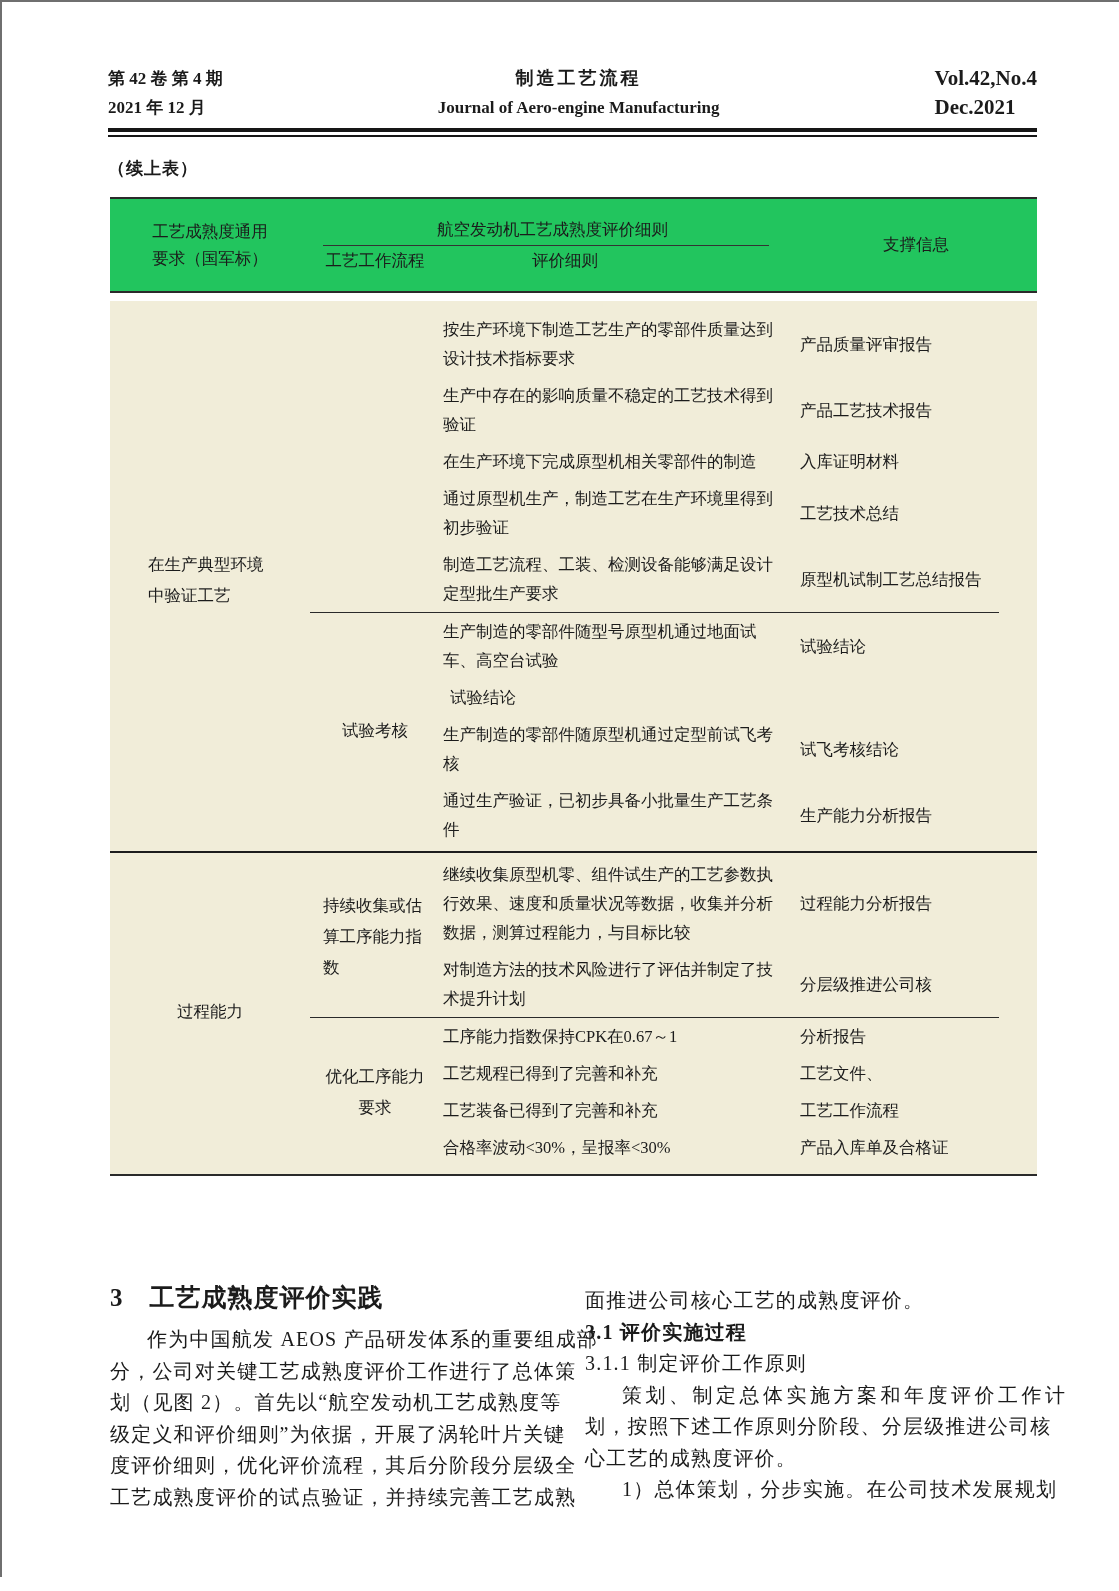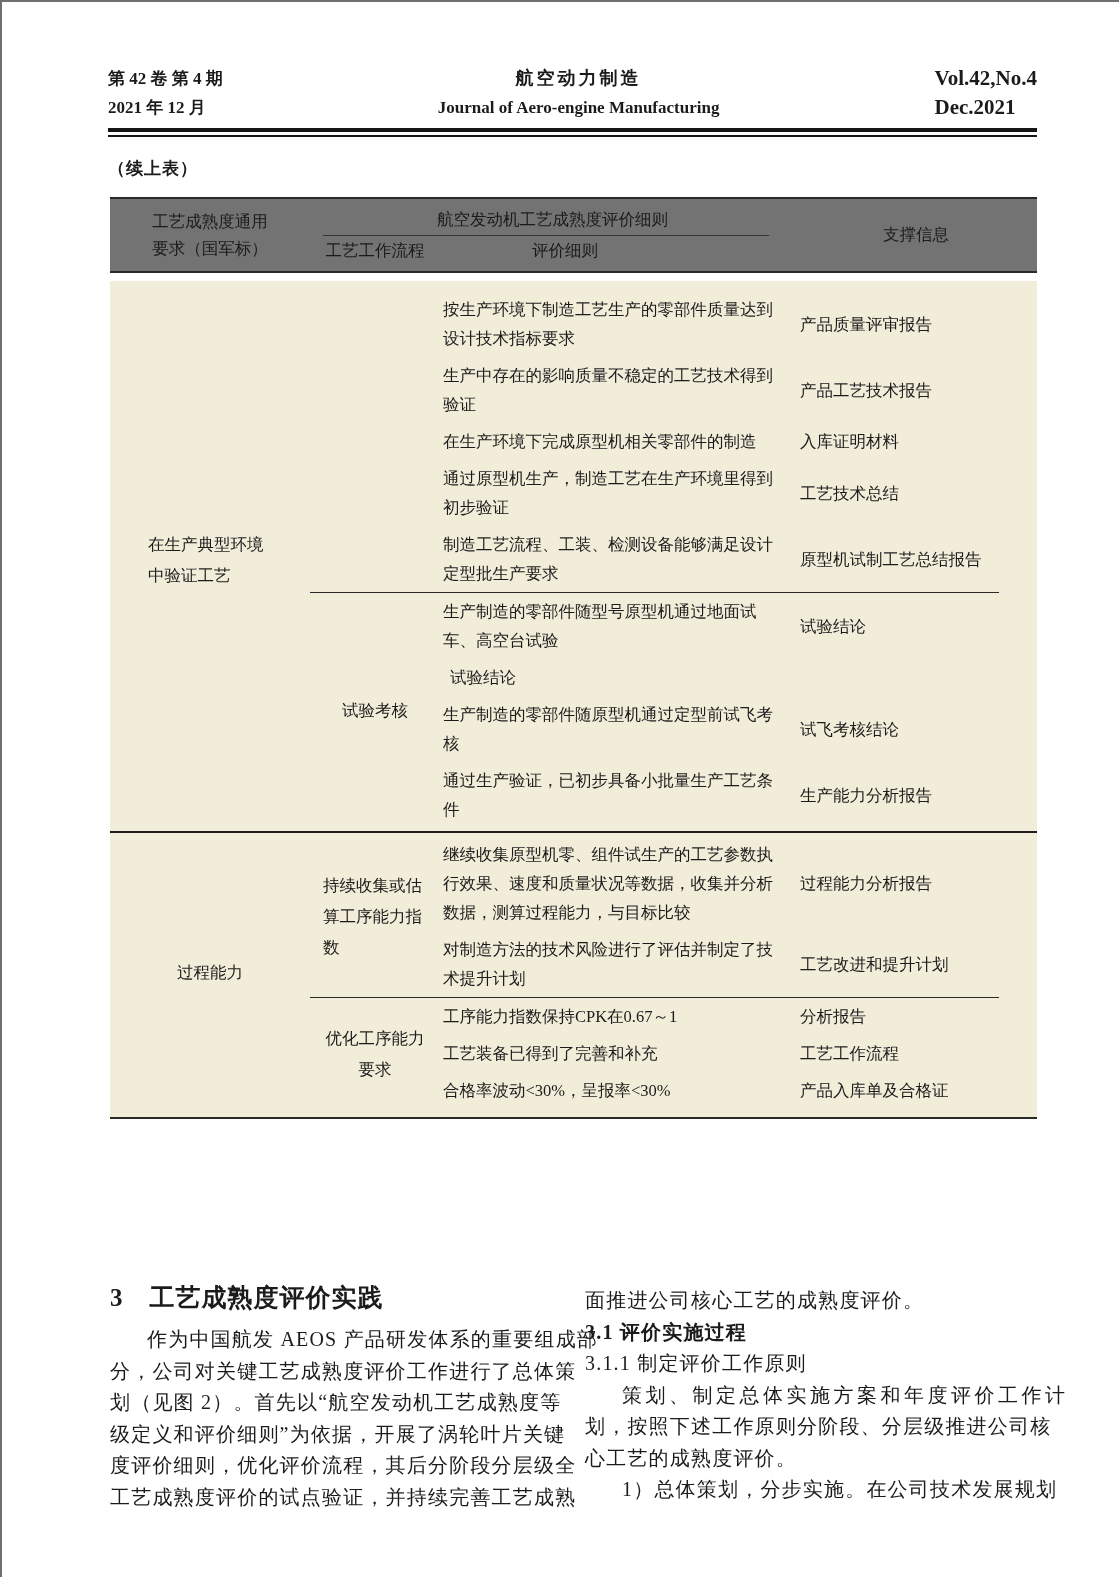--- a/index.html
+++ b/index.html
@@ -20,23 +20,23 @@
   .jh-center .cn { font-size:18px; line-height:29px; letter-spacing:3px; }
   .jh-center .en { font-size:17px; line-height:29px; }
   .jh-right { text-align:left; font-weight:bold; font-size:21px; line-height:29px; white-space:nowrap; }
   .jh-rule  { margin-top:6px; height:3px; border-top:4px solid #161616; border-bottom:2px solid #161616; }
 
   .continuation { position:absolute; left:108px; top:157px; font-size:17px; font-weight:bold; letter-spacing:1px; }
 
   
   .maturity-table { position:absolute; left:110px; top:197px; width:927px; font-size:16.5px; }
   .t-header {
-    display:flex; background:#737373; box-sizing:border-box;
+    display:flex; background:#22c55e; box-sizing:border-box;
     border-top:2.5px solid #2a2a2a; border-bottom:2.5px solid #2a2a2a;
-    height:76px;
+    height:96px;
   }
   .h-col1 { width:200px; display:flex; flex-direction:column; justify-content:center; align-items:center; line-height:27px; }
   .h-mid  { width:485px; display:flex; flex-direction:column; justify-content:center; }
   .mid-title { text-align:center; line-height:29px; }
   .mid-rule  { border-bottom:1.5px solid #333; margin-left:13px; width:446px; height:1px; }
   .mid-sub   { display:flex; line-height:29px; }
   .h-sub2 { width:130px; text-align:center; }
   .h-sub3 { width:250px; text-align:center; }
   .h-col4 { width:242px; display:flex; align-items:center; justify-content:center; }
 
@@ -77,21 +77,21 @@
 <div class="edge-left"></div>
 <div class="edge-top"></div>
 
 <div class="journal-header">
   <div class="jh-row">
     <div class="jh-left">
       <div>第 42 卷  第 4 期</div>
       <div>2021 年 12 月</div>
     </div>
     <div class="jh-center">
-      <div class="cn">航空动力制造</div>
+      <div class="cn">制造工艺流程</div>
       <div class="en">Journal of Aero-engine Manufacturing</div>
     </div>
     <div class="jh-right">
       <div>Vol.42,No.4</div>
       <div>Dec.2021</div>
     </div>
   </div>
   <div class="jh-rule"></div>
 </div>
 
@@ -188,35 +188,39 @@
           <div class="sg-label">
             <div class="lab lab-left">持续收集或估算工序能力指数</div>
           </div>
           <div class="sg-rows">
             <div class="t-row">
               <div class="criteria">继续收集原型机零、组件试生产的工艺参数执行效果、速度和质量状况等数据，收集并分析数据，测算过程能力，与目标比较</div>
               <div class="support">过程能力分析报告</div>
             </div>
             <div class="t-row">
               <div class="criteria">对制造方法的技术风险进行了评估并制定了技术提升计划</div>
-              <div class="support">工艺改进和提升计划</div>
+              <div class="support">分层级推进公司核</div>
             </div>
           </div>
         </div>
 
         <div class="sub-sep"></div>
 
         <div class="subgroup">
           <div class="sg-label">
             <div class="lab">优化工序能力要求</div>
           </div>
           <div class="sg-rows">
             <div class="t-row">
               <div class="criteria">工序能力指数保持CPK在0.67～1</div>
               <div class="support">分析报告</div>
+            </div>
+            <div class="t-row">
+              <div class="criteria">工艺规程已得到了完善和补充</div>
+              <div class="support">工艺文件、</div>
             </div>
             <div class="t-row">
               <div class="criteria">工艺装备已得到了完善和补充</div>
               <div class="support">工艺工作流程</div>
             </div>
             <div class="t-row">
               <div class="criteria">合格率波动&lt;30%，呈报率&lt;30%</div>
               <div class="support">产品入库单及合格证</div>
             </div>
           </div>

